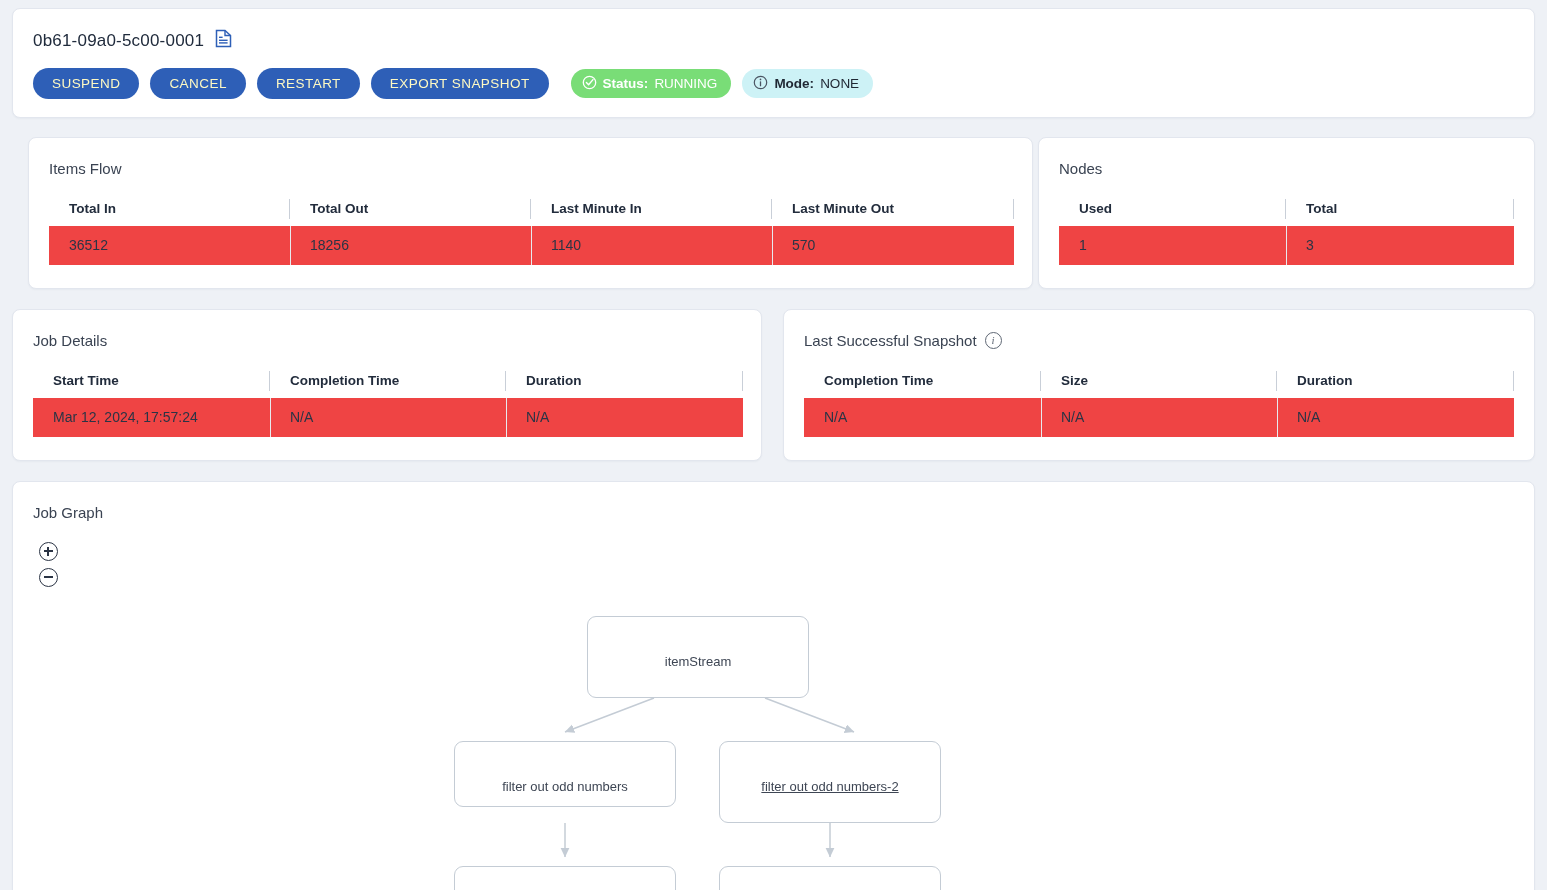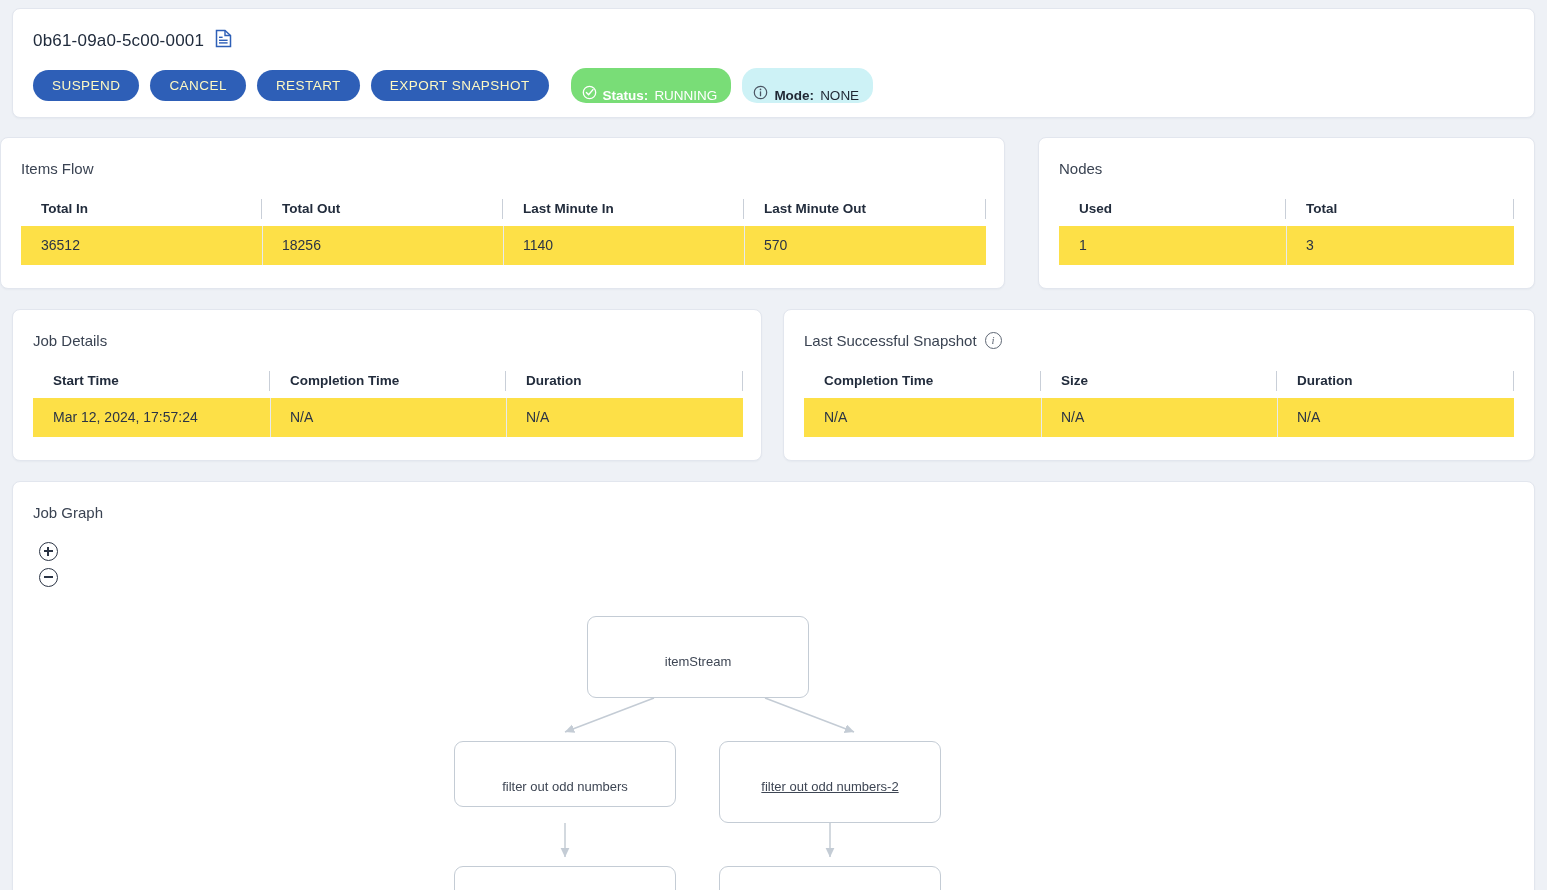--- a/index.html
+++ b/index.html
@@ -44,22 +44,22 @@
     height: 31px;
     padding: 0 19px;
     font-size: 13.5px;
     letter-spacing: .45px;
     font-family: "Liberation Sans", sans-serif;
     cursor: pointer;
     display: inline-flex; align-items: center; justify-content: center;
     white-space: nowrap;
   }
   .badge {
-    height: 35px; border-radius: 15px;
-    display: inline-flex; align-items: flex-end; gap: 6px;
+    height: 29px; border-radius: 15px;
+    display: inline-flex; align-items: center; gap: 6px;
     padding: 0 14px 0 11px;
     font-size: 13.5px; white-space: nowrap;
   }
   .badge .b-label { font-weight: bold; }
   .badge .b-value { font-weight: 400; }
   #status-badge { background: #79dd77; color: #ffffff; margin-left: 11px; }
   #mode-badge  { background: #cdf2f6; color: #1f2733; }
 
   
   .panel-title {
@@ -72,32 +72,32 @@
   .tbl .thead, .tbl .trow { display: flex; }
   .tbl .thead .th {
     font-size: 13.5px; font-weight: bold; color: #222c3c;
     padding: 6px 0 10px 20px;
     position: relative;
   }
   .tbl .thead .th::after {
     content: ""; position: absolute; right: 0; top: 4px;
     width: 1px; height: 20px; background: #c9cfd8;
   }
-  .tbl .trow { background: #fde047; }
+  .tbl .trow { background: #ef4444; }
   .tbl .trow .td {
     font-size: 14px; color: #2b3445; padding: 11px 0 12px 20px;
     position: relative;
   }
   .tbl .trow .td:not(:first-child)::before {
     content: ""; position: absolute; left: 0; top: 0;
     width: 1px; height: 100%; background: #e7eaee;
   }
 
   
-  #items-flow-card { left: 0; top: 137px; width: 1005px; height: 152px; }
+  #items-flow-card { left: 28px; top: 137px; width: 1005px; height: 152px; }
   #nodes-card { left: 1038px; top: 137px; width: 497px; height: 152px; }
   #job-details-card { left: 12px; top: 309px; width: 750px; height: 152px; }
   #snapshot-card { left: 783px; top: 309px; width: 752px; height: 152px; }
   #job-graph-card { left: 12px; top: 481px; width: 1523px; height: 420px; }
 
   .icon-circle {
     width: 17px; height: 17px; border-radius: 50%;
     border: 1.4px solid #5f6875; display: inline-flex;
     align-items: center; justify-content: center;
     font-size: 11px; font-style: italic;

